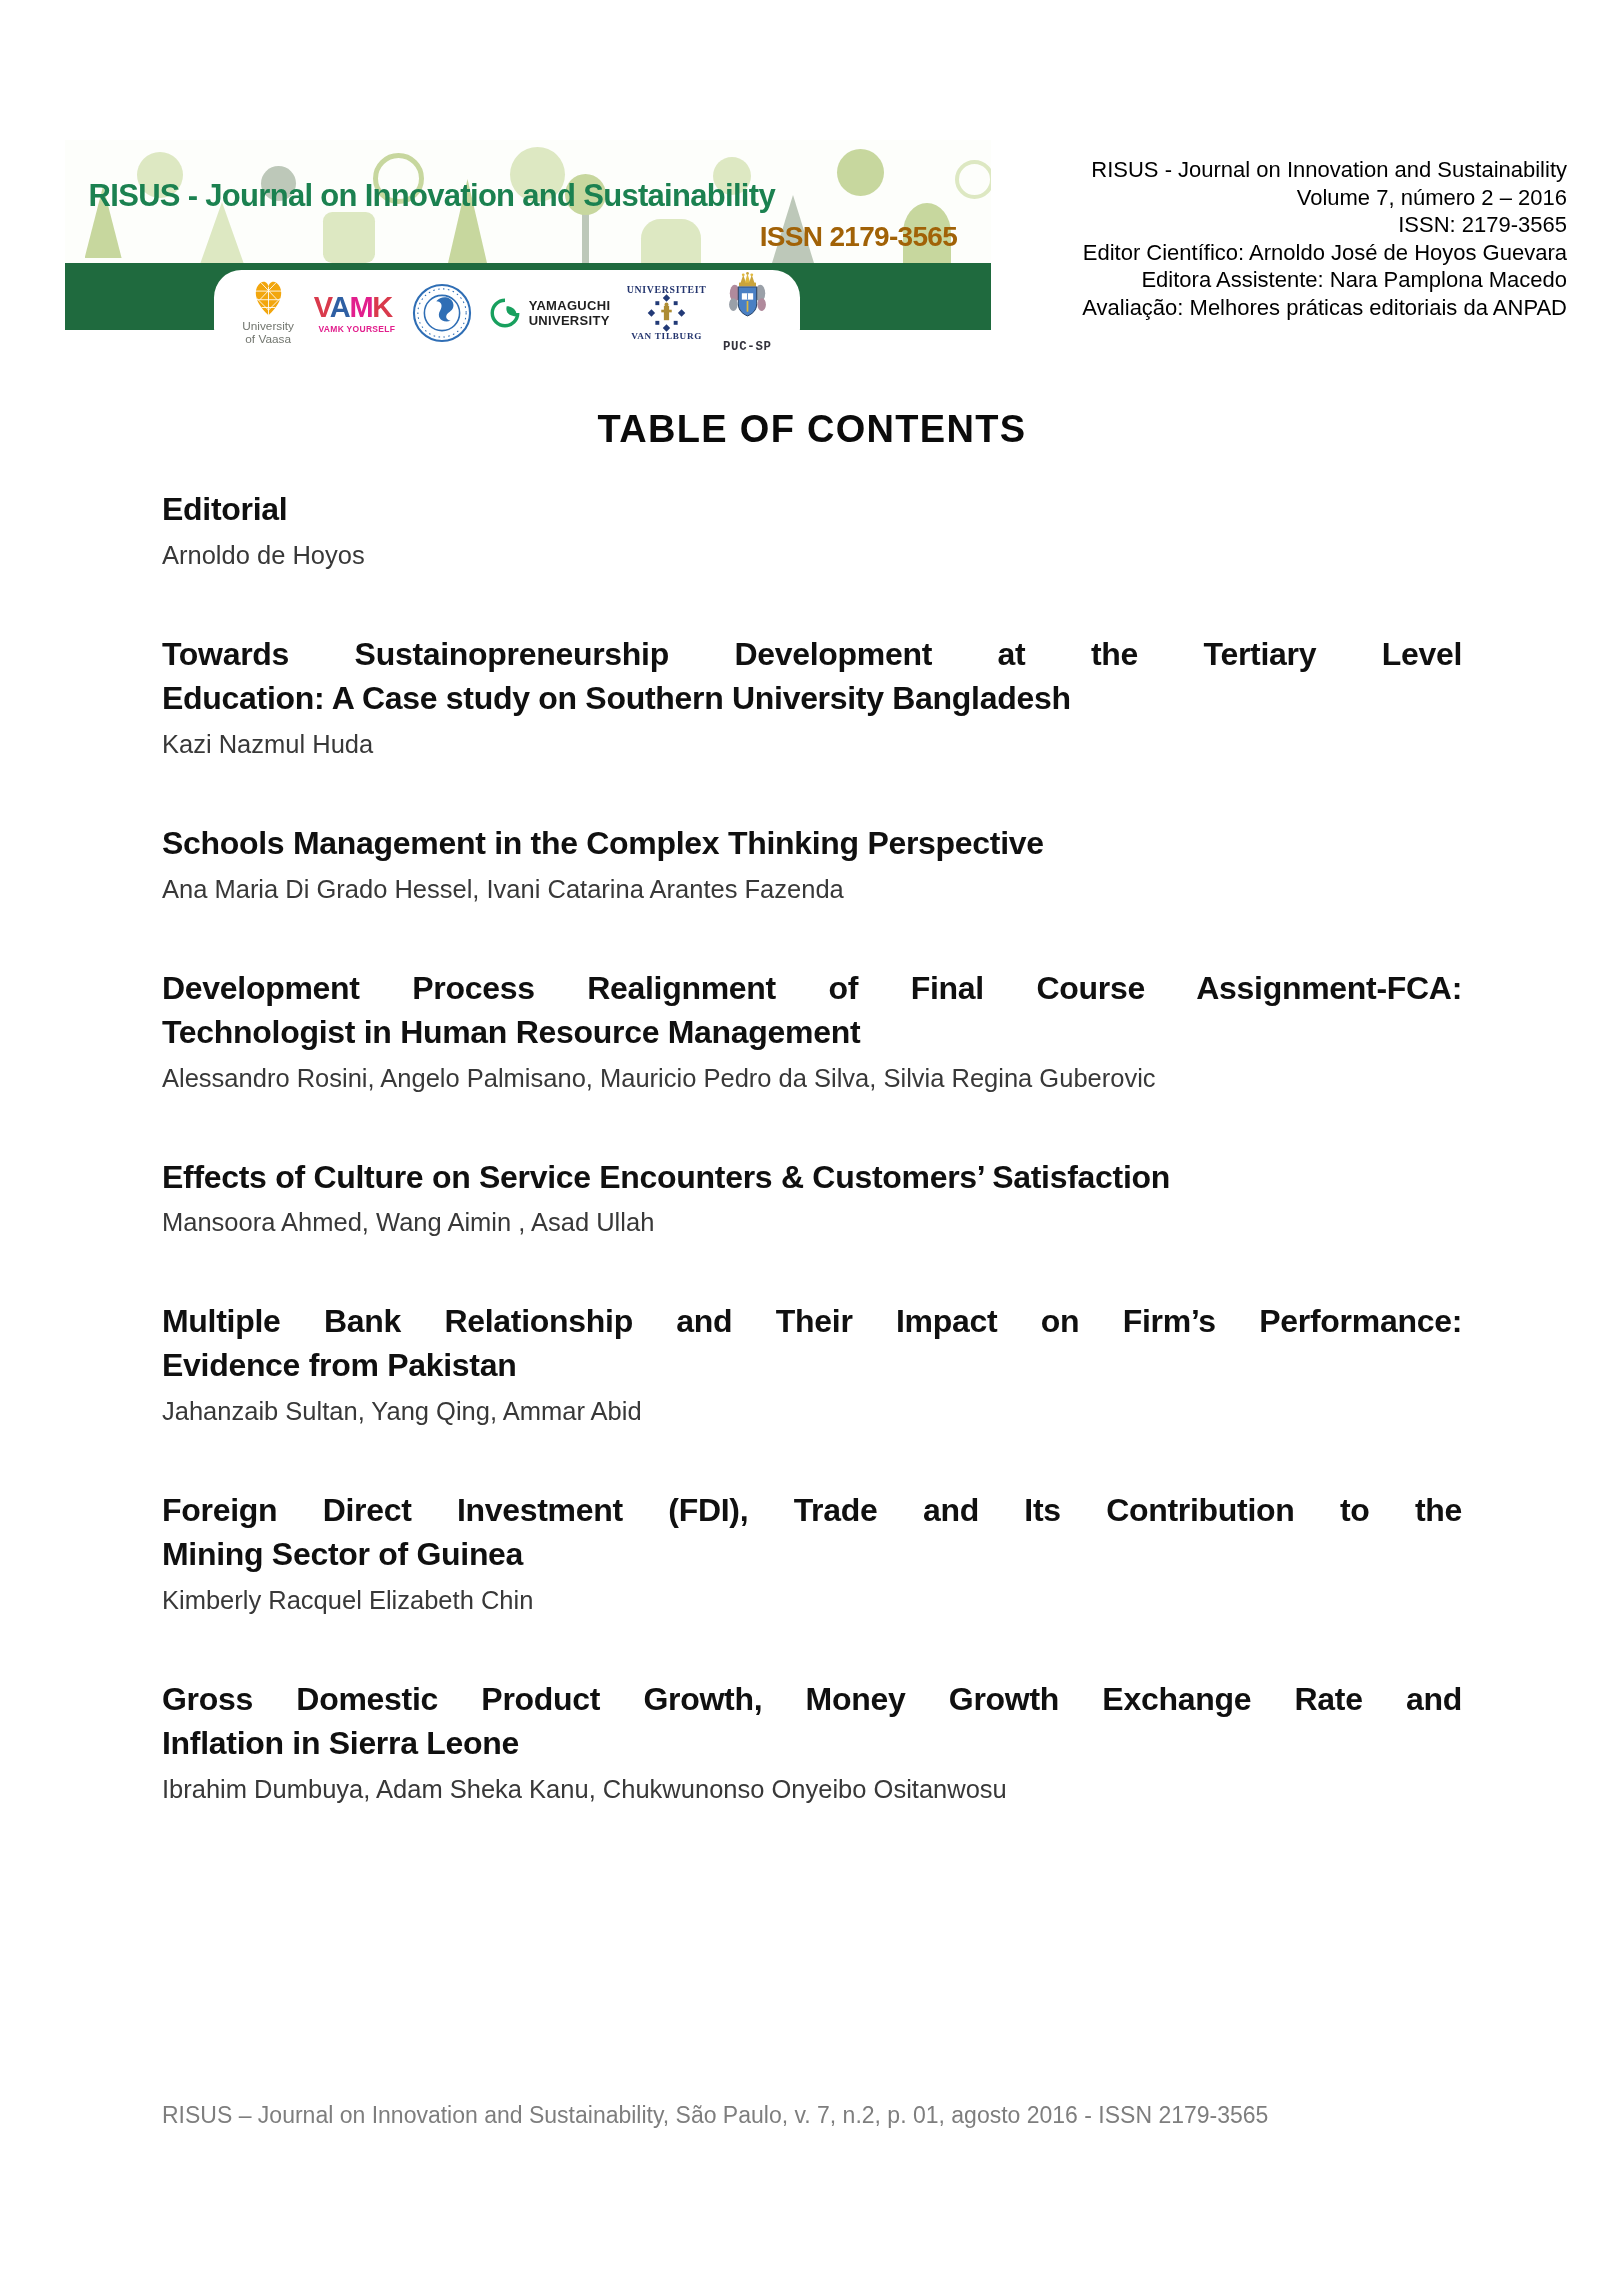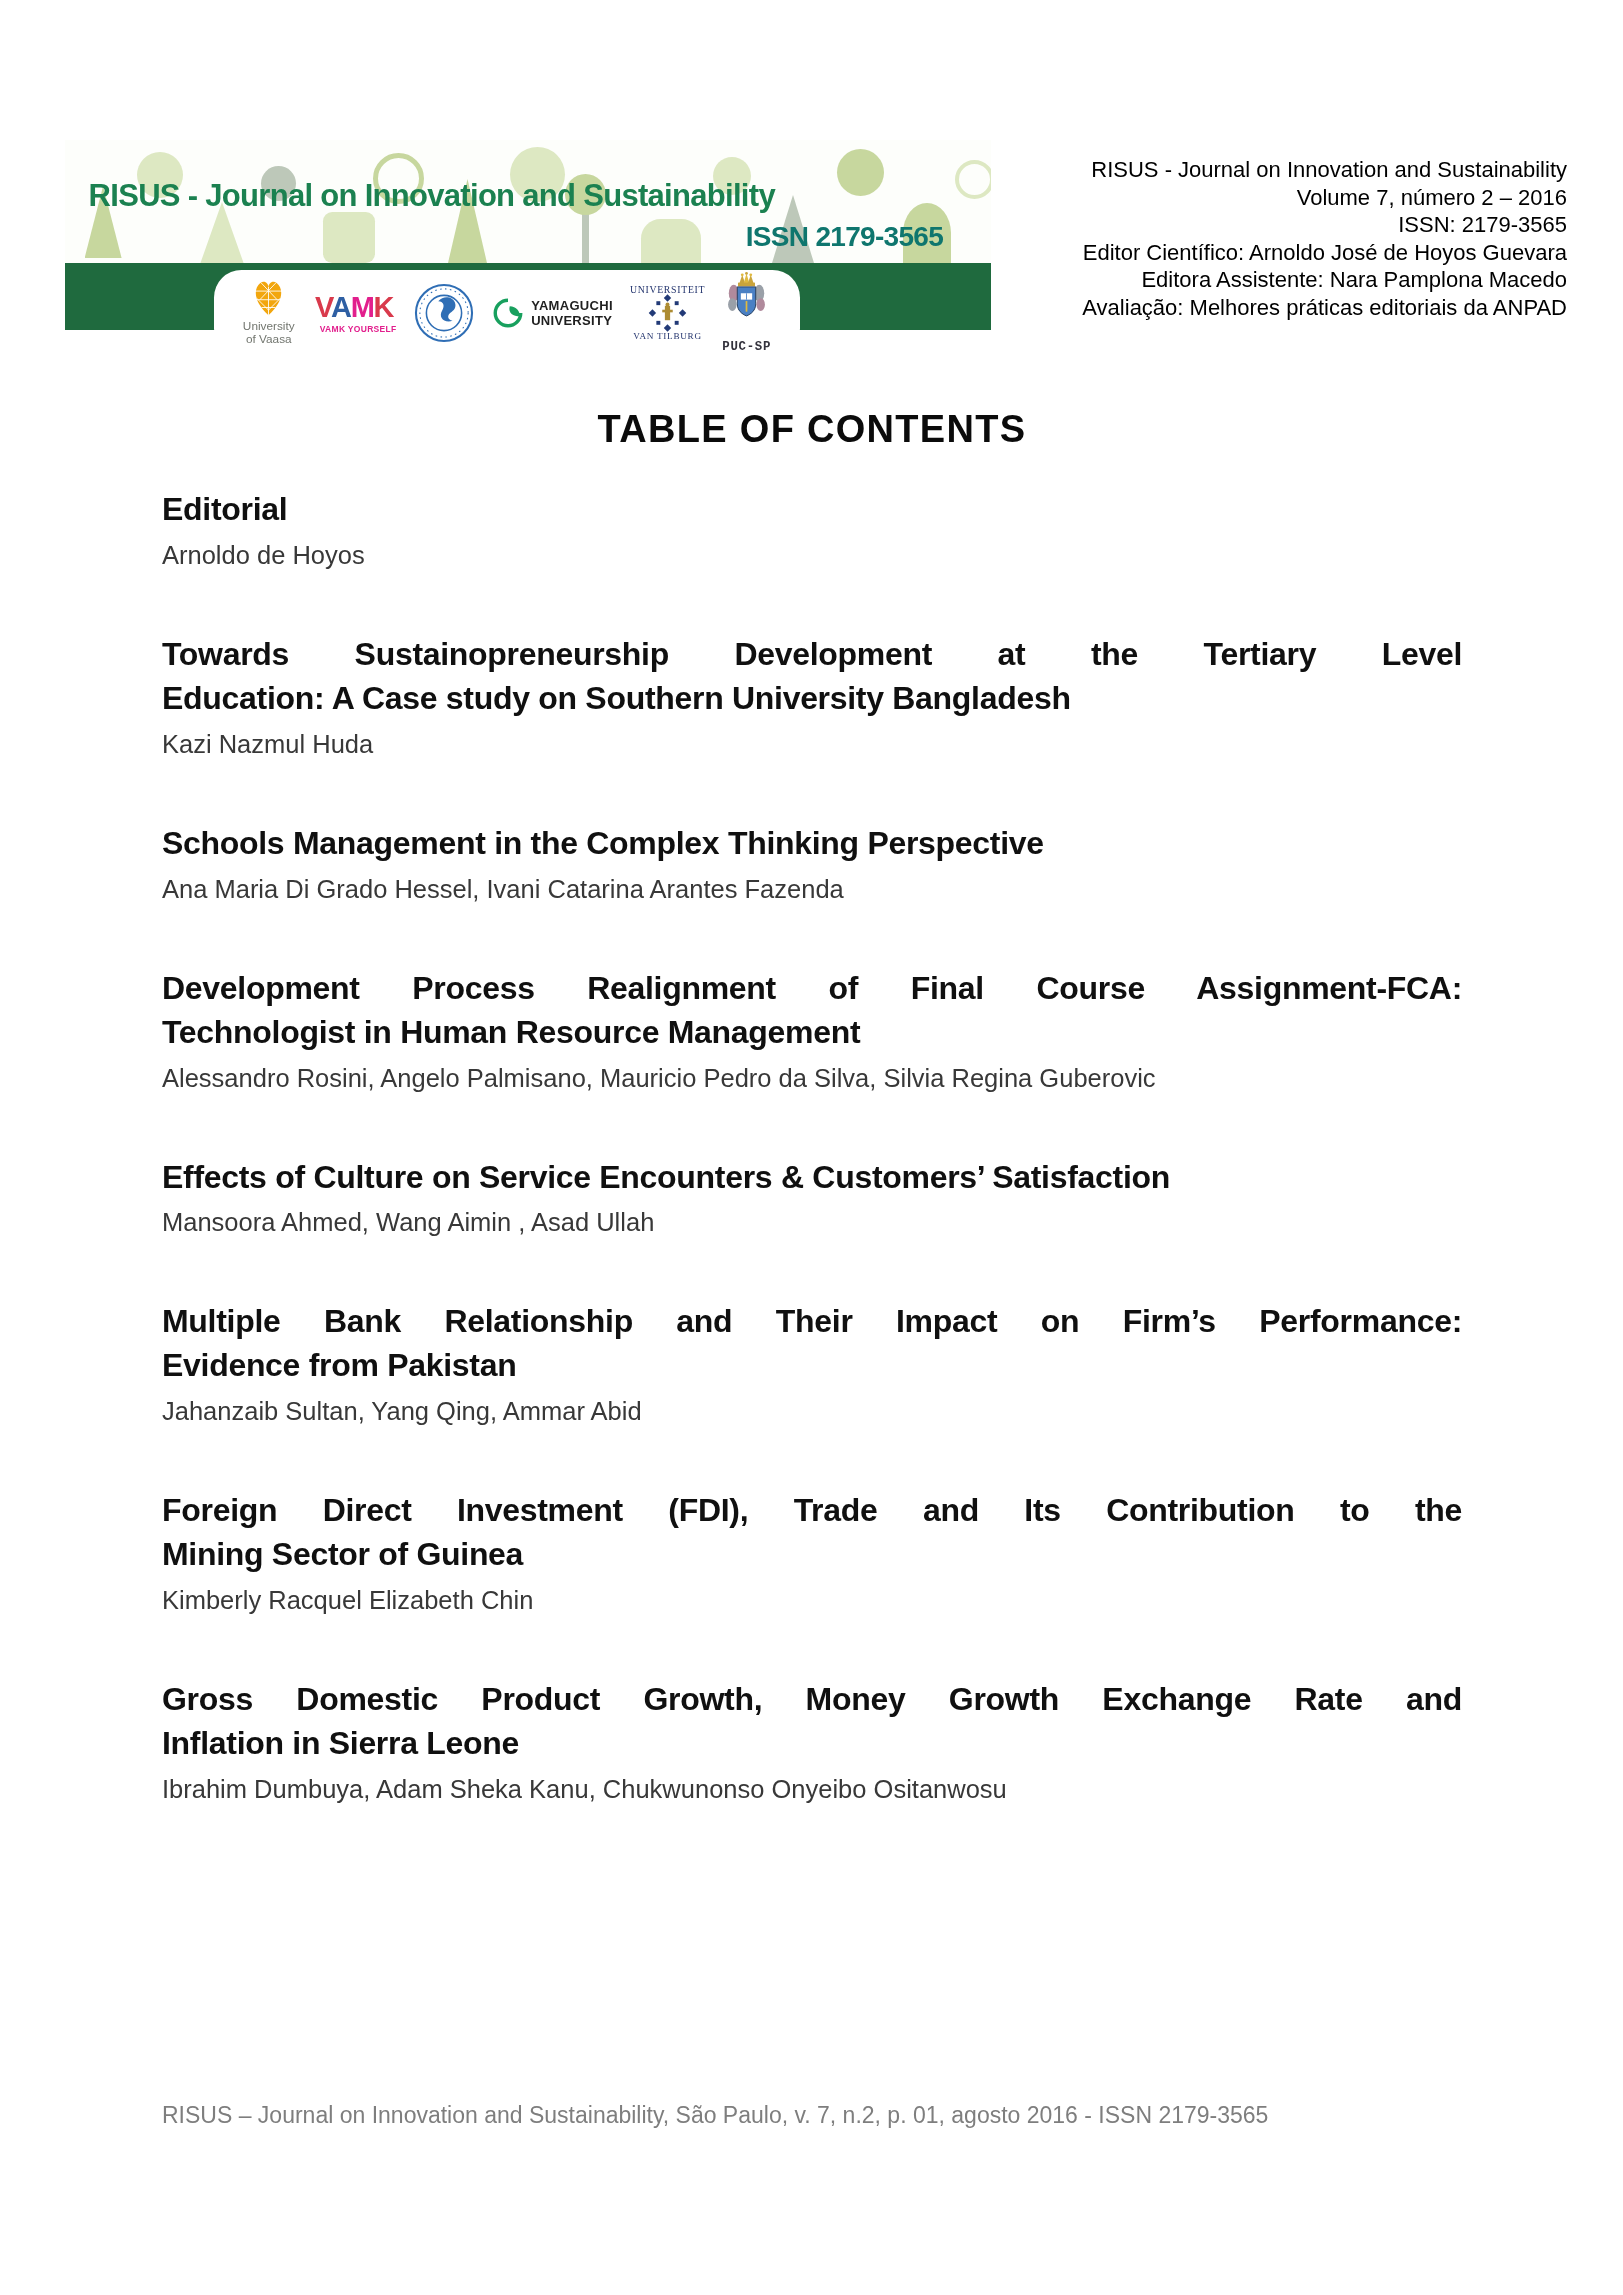--- a/index.html
+++ b/index.html
@@ -13,36 +13,36 @@
   .pshape{position:absolute;}
   .tone1{background:#dde8c2;} .tone2{background:#c7d79e;} .tone3{background:#bdc8b9;}
   .tri{clip-path:polygon(50% 0,100% 100%,0 100%);}
   .circle{border-radius:50%;}
   .ring{border-radius:50%;background:transparent!important;}
   .banner-title{
     position:absolute;left:23.6px;top:38px;font-size:31px;font-weight:bold;
     color:#1b8150;letter-spacing:-0.7px;white-space:nowrap;
   }
   .banner-issn{
-    position:absolute;right:48px;top:81px;font-size:28px;font-weight:bold;
-    color:#0f766e;letter-spacing:-0.7px;
+    position:absolute;right:34px;top:81px;font-size:28px;font-weight:bold;
+    color:#a16207;letter-spacing:-0.7px;
   }
   .greenbar{position:absolute;left:0;top:123px;width:100%;height:67px;background:#1f6a3e;}
   .logo-plate{
     position:absolute;left:149px;top:130px;width:586px;height:86px;background:#ffffff;
     border-radius:27.5px;display:flex;align-items:center;justify-content:space-evenly;
     padding:0 11.8px;box-sizing:border-box;
   }
   .logo{display:flex;flex-direction:column;align-items:center;justify-content:center;line-height:1;}
   .logo-caption{font-size:11.8px;color:#72766f;text-align:center;line-height:13.7px;margin-top:2.6px;}
   .vamk-letters{font-size:29px;font-weight:700;letter-spacing:-1.3px;}
   .vamk-tag{font-size:8.5px;font-weight:bold;color:#e21f8d;margin-top:3.3px;letter-spacing:0.3px;margin-left:8px;}
   .yama{flex-direction:row;gap:6.5px;}
   .yama-text{font-size:13px;font-weight:bold;color:#1f1f1f;line-height:15px;letter-spacing:0.3px;}
-  .serifcaps{font-family:"Liberation Serif", serif;font-variant:small-caps;font-weight:normal;color:#24356e;}
+  .serifcaps{font-family:"Liberation Serif", serif;font-variant:small-caps;font-weight:bold;color:#24356e;}
   .tilburg-top{font-size:9.8px;letter-spacing:0.7px;}
   .tilburg-bottom{font-size:9.2px;letter-spacing:0.7px;margin-top:0;}
   .puc-label{font-family:Liberation Mono, monospace;font-size:12.4px;font-weight:bold;color:#33323c;letter-spacing:0.7px;margin-top:18px;text-align:right;}
   
   .header-info{
     position:absolute;right:56px;top:156px;text-align:right;font-size:22px;line-height:27.5px;color:#000;
   }
   
   .content{position:absolute;left:162px;top:406px;width:1300px;}
   .toc-title{

